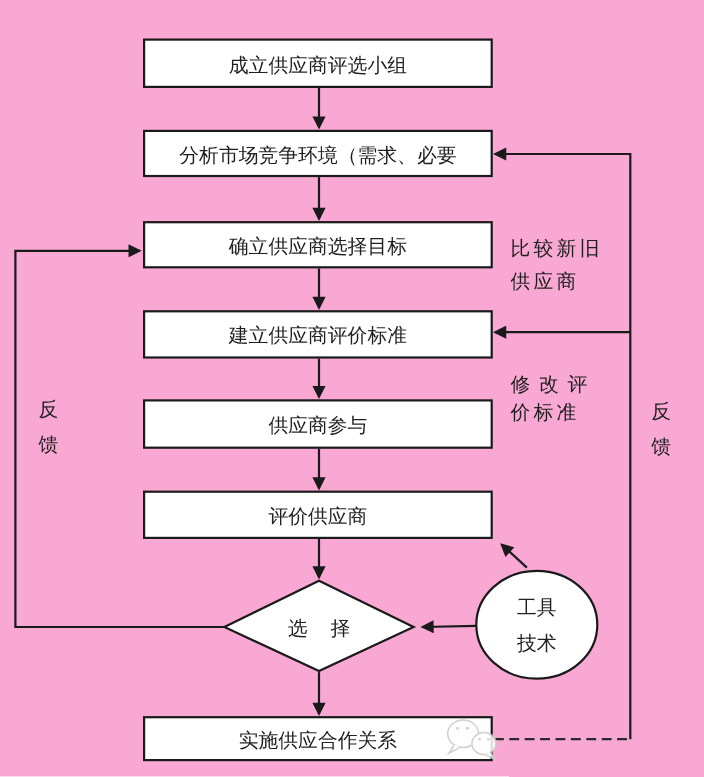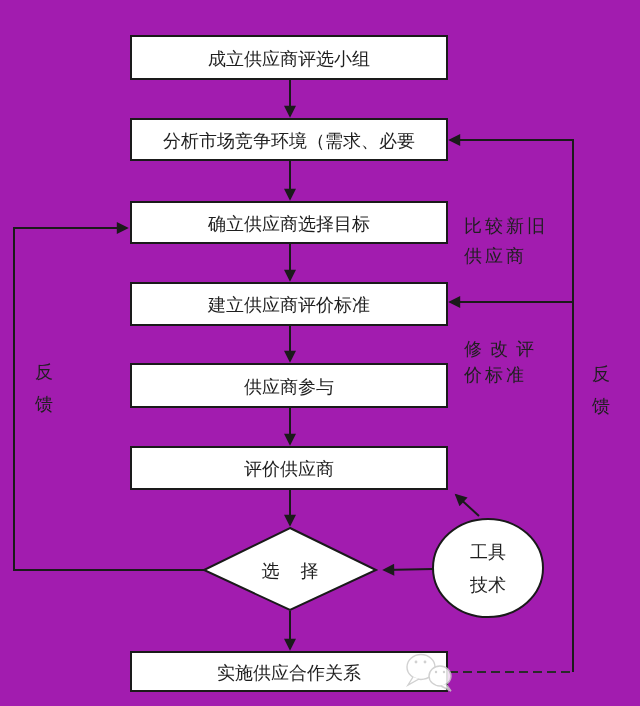--- a/index.html
+++ b/index.html
@@ -4,21 +4,21 @@
 <style>
   html, body {
     margin: 0;
     padding: 0;
     background: #ffffff;
   }
   .canvas {
     position: relative;
     width: 640px;
     height: 706px;
-    background: #a21caf;
+    background: #f9a8d4;
     font-family: "Liberation Sans", "DejaVu Sans", sans-serif;
     overflow: hidden;
   }
   svg {
     display: block;
   }
   .node {
     fill: #ffffff;
     stroke: #1a1a1a;
     stroke-width: 2;

